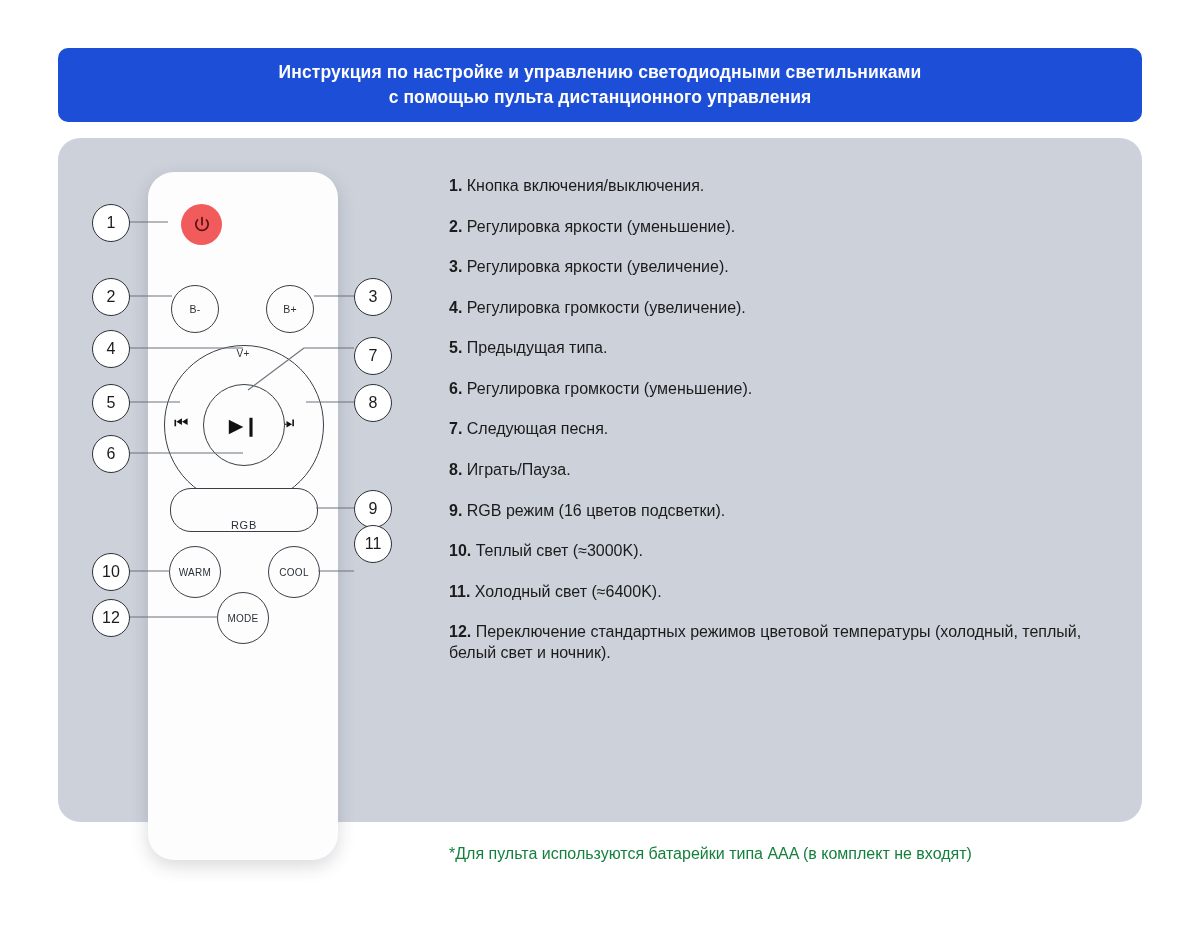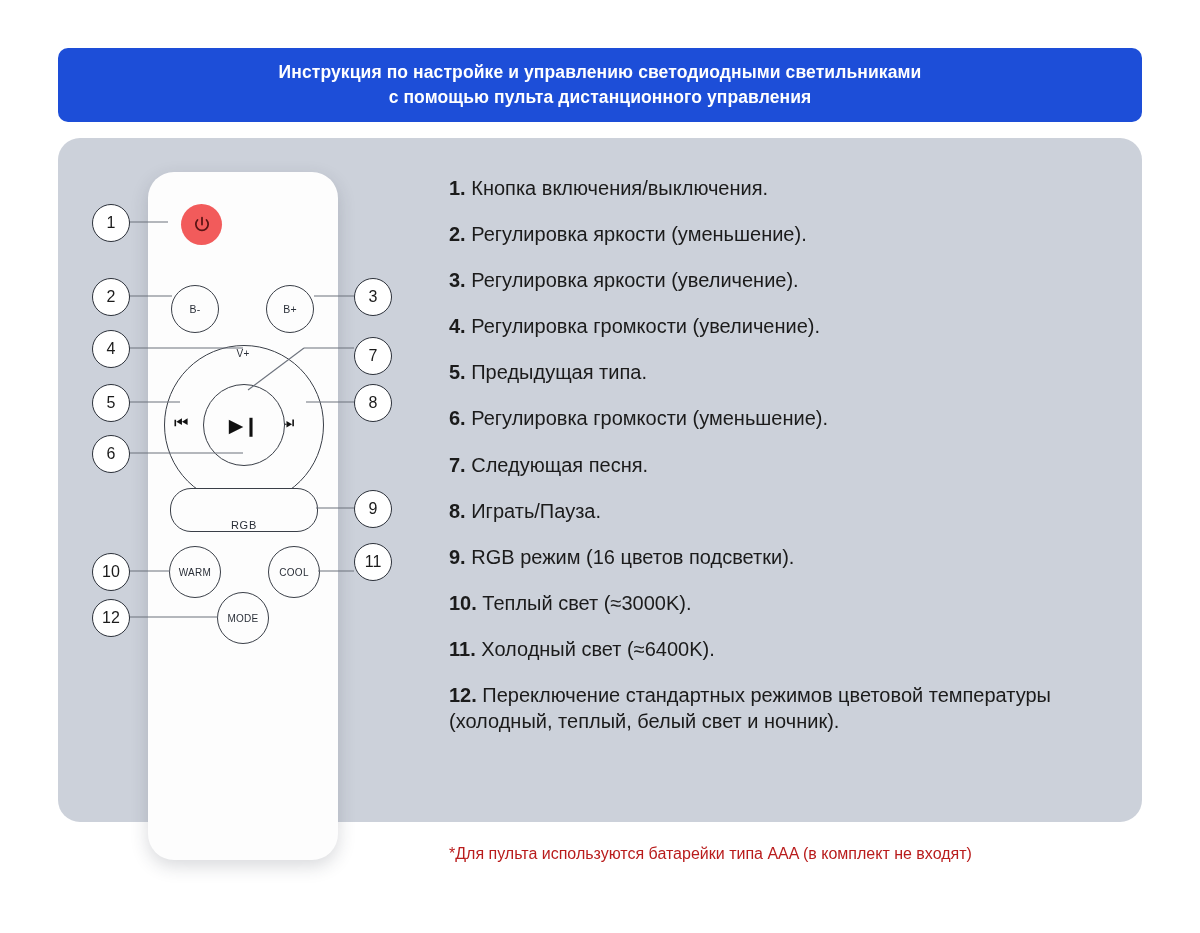--- a/index.html
+++ b/index.html
@@ -87,27 +87,27 @@
     font-size:16px;color:#1b1b1b;
     z-index:4;
   }
   .leader-svg{position:absolute;left:0;top:0;width:1200px;height:933px;z-index:3;pointer-events:none;}
 
   
   .list{
     position:absolute;left:449px;top:175px;width:650px;
   }
   .item{
-    font-size:20px;color:#1b1b1b;line-height:1.38;margin-bottom:18.5px;
+    font-size:16px;color:#1b1b1b;line-height:1.38;margin-bottom:18.5px;
   }
   .item .num{font-weight:bold;}
   .item.multiline{line-height:1.32;}
   .footnote{
     position:absolute;left:449px;top:845px;width:700px;
-    font-size:16px;color:#b91c1c;
+    font-size:16px;color:#15803d;
   }
 </style>
 </head>
 <body>
 
 <div class="header-bar">
   <div class="header-title">
     <span>Инструкция по настройке и управлению светодиодными светильниками</span>
     <span class="l2">с помощью пульта дистанционного управления</span>
   </div>
@@ -197,21 +197,21 @@
     </div>
     <div class="callout" style="left: 354px; top: 384px;">
       <span>8</span>
     </div>
     <div class="callout" style="left: 354px; top: 490px;">
       <span>9</span>
     </div>
     <div class="callout" style="left: 92px; top: 553px;">
       <span>10</span>
     </div>
-    <div class="callout" style="left: 354px; top: 543px;">
+    <div class="callout" style="left: 354px; top: 525px;">
       <span>11</span>
     </div>
     <div class="callout" style="left: 92px; top: 599px;">
       <span>12</span>
     </div>
   </div>
 
 <div class="list" id="instruction-list">
     <div class="item"><span class="num">1.</span><span> Кнопка включения/выключения.</span></div>
     <div class="item"><span class="num">2.</span><span> Регулировка яркости (уменьшение).</span></div>

